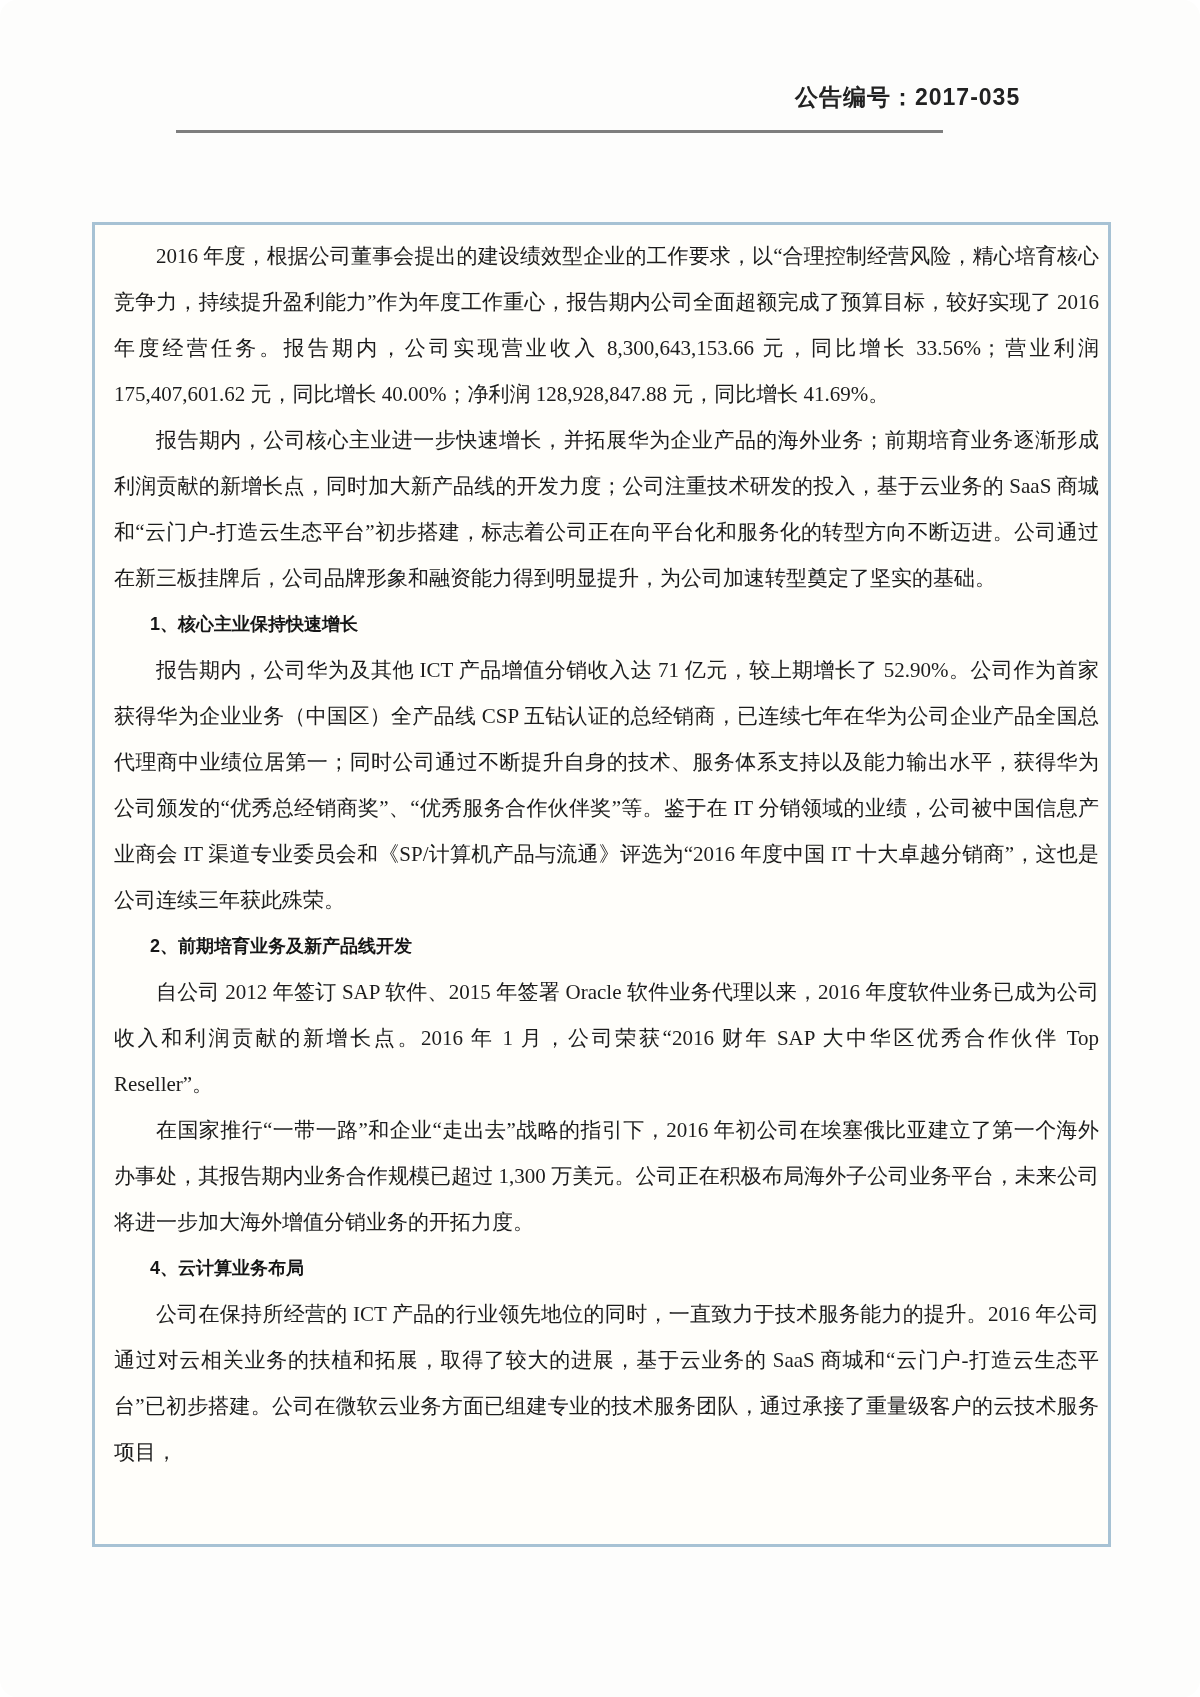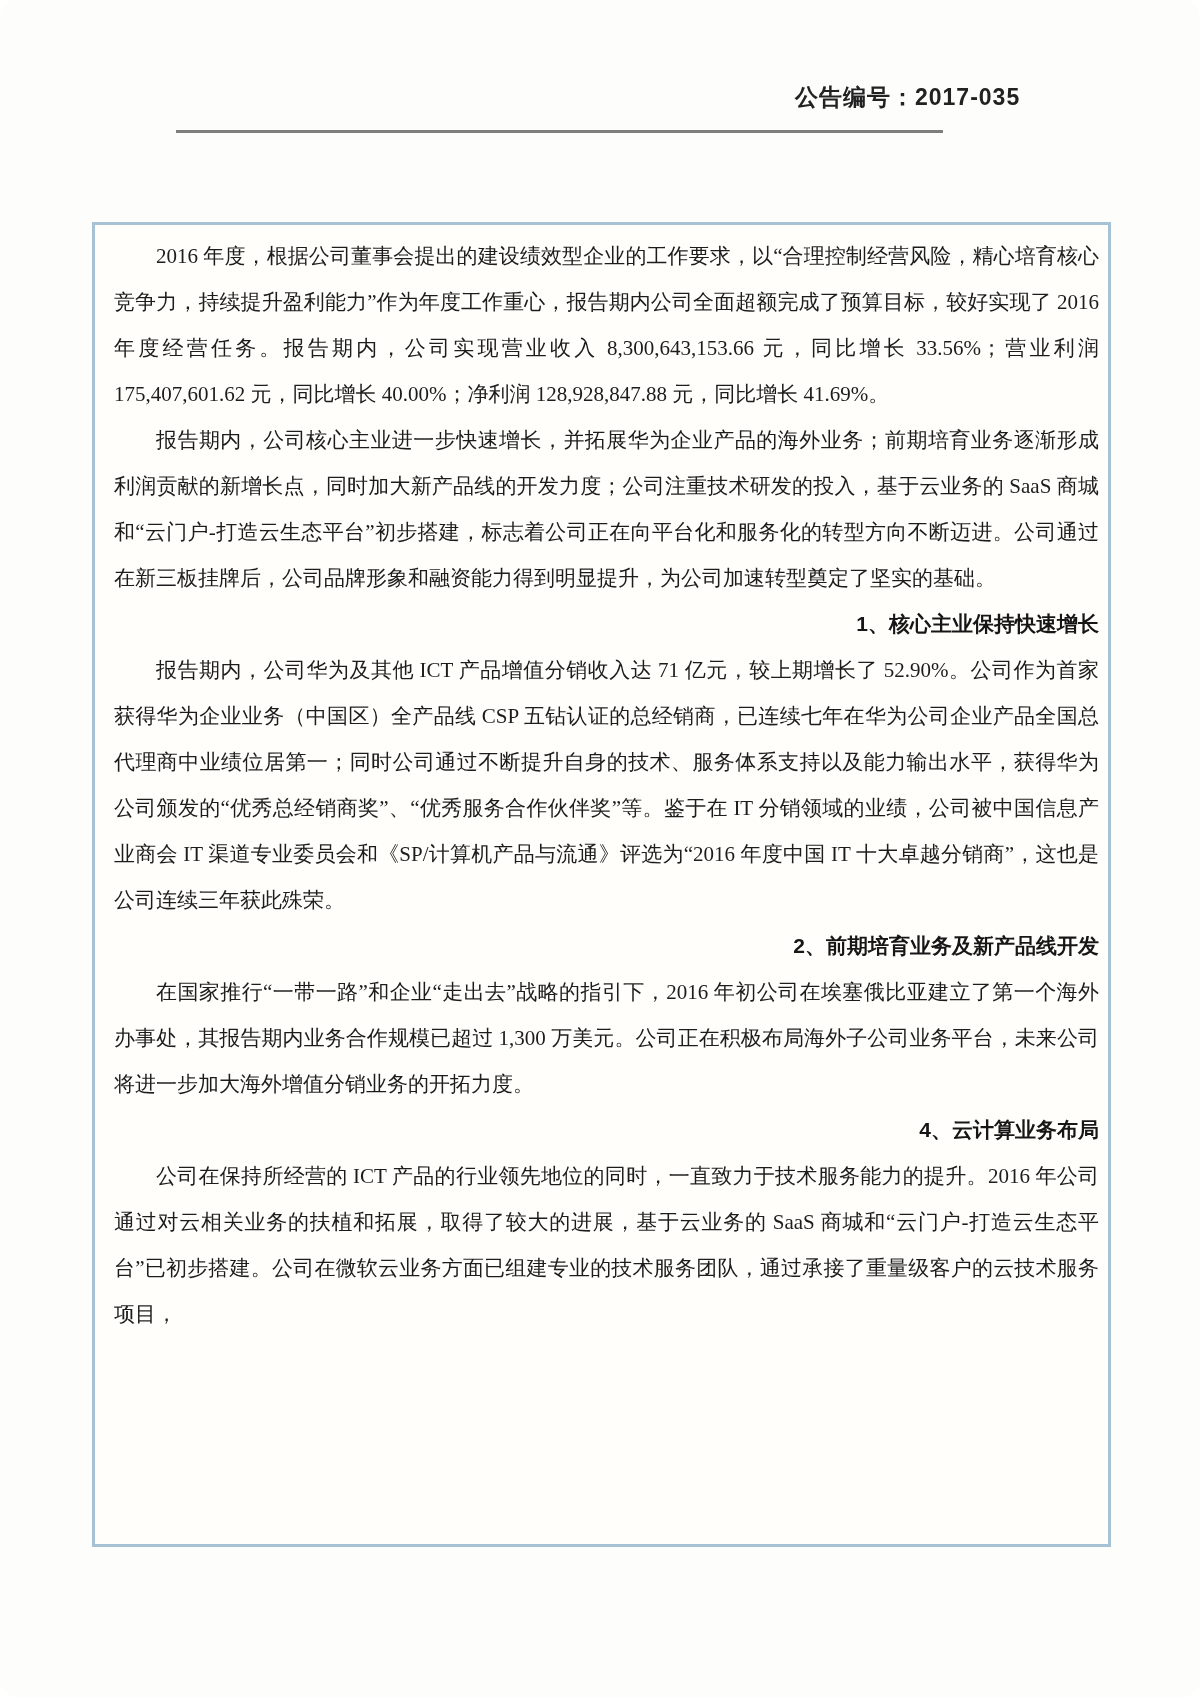--- a/index.html
+++ b/index.html
@@ -63,44 +63,44 @@
     margin: 0;
     text-indent: 2em;
     font-size: 21px;
     line-height: 46px;
     text-align: justify;
     color: #1c1c1c;
   }
   .content-box .sub-heading {
     margin: 0;
     text-indent: 2em;
-    font-size: 21px;
+    font-size: 18px;
     line-height: 46px;
     font-weight: 700;
     font-family: "Liberation Sans", "DejaVu Sans", sans-serif;
     color: #161616;
-    text-align: right;
   }
 </style>
 </head>
 <body>
 
 <div class="page">
 
   <div class="doc-number">公告编号：2017-035</div>
 
   <div class="header-rule"></div>
 
 
   <div class="content-box">
     <div id="report-body">
         <p class="body-para">2016 年度，根据公司董事会提出的建设绩效型企业的工作要求，以“合理控制经营风险，精心培育核心竞争力，持续提升盈利能力”作为年度工作重心，报告期内公司全面超额完成了预算目标，较好实现了 2016 年度经营任务。报告期内，公司实现营业收入 8,300,643,153.66 元，同比增长 33.56%；营业利润 175,407,601.62 元，同比增长 40.00%；净利润 128,928,847.88 元，同比增长 41.69%。</p>
         <p class="body-para">报告期内，公司核心主业进一步快速增长，并拓展华为企业产品的海外业务；前期培育业务逐渐形成利润贡献的新增长点，同时加大新产品线的开发力度；公司注重技术研发的投入，基于云业务的 SaaS 商城和“云门户-打造云生态平台”初步搭建，标志着公司正在向平台化和服务化的转型方向不断迈进。公司通过在新三板挂牌后，公司品牌形象和融资能力得到明显提升，为公司加速转型奠定了坚实的基础。</p>
         <p class="sub-heading">1、核心主业保持快速增长</p>
         <p class="body-para">报告期内，公司华为及其他 ICT 产品增值分销收入达 71 亿元，较上期增长了 52.90%。公司作为首家获得华为企业业务（中国区）全产品线 CSP 五钻认证的总经销商，已连续七年在华为公司企业产品全国总代理商中业绩位居第一；同时公司通过不断提升自身的技术、服务体系支持以及能力输出水平，获得华为公司颁发的“优秀总经销商奖”、“优秀服务合作伙伴奖”等。鉴于在 IT 分销领域的业绩，公司被中国信息产业商会 IT 渠道专业委员会和《SP/计算机产品与流通》评选为“2016 年度中国 IT 十大卓越分销商”，这也是公司连续三年获此殊荣。</p>
         <p class="sub-heading">2、前期培育业务及新产品线开发</p>
+        <p class="body-para">自公司 2012 年签订 SAP 软件、2015 年签署 Oracle 软件业务代理以来，2016 年度软件业务已成为公司收入和利润贡献的新增长点。2016 年 1 月，公司荣获“2016 财年 SAP 大中华区优秀合作伙伴 Top Reseller”。</p>
         <p class="body-para">在国家推行“一带一路”和企业“走出去”战略的指引下，2016 年初公司在埃塞俄比亚建立了第一个海外办事处，其报告期内业务合作规模已超过 1,300 万美元。公司正在积极布局海外子公司业务平台，未来公司将进一步加大海外增值分销业务的开拓力度。</p>
         <p class="sub-heading">4、云计算业务布局</p>
         <p class="body-para">公司在保持所经营的 ICT 产品的行业领先地位的同时，一直致力于技术服务能力的提升。2016 年公司通过对云相关业务的扶植和拓展，取得了较大的进展，基于云业务的 SaaS 商城和“云门户-打造云生态平台”已初步搭建。公司在微软云业务方面已组建专业的技术服务团队，通过承接了重量级客户的云技术服务项目，</p>
       </div>
   </div>
 
 </div>
 
 </body></html>

